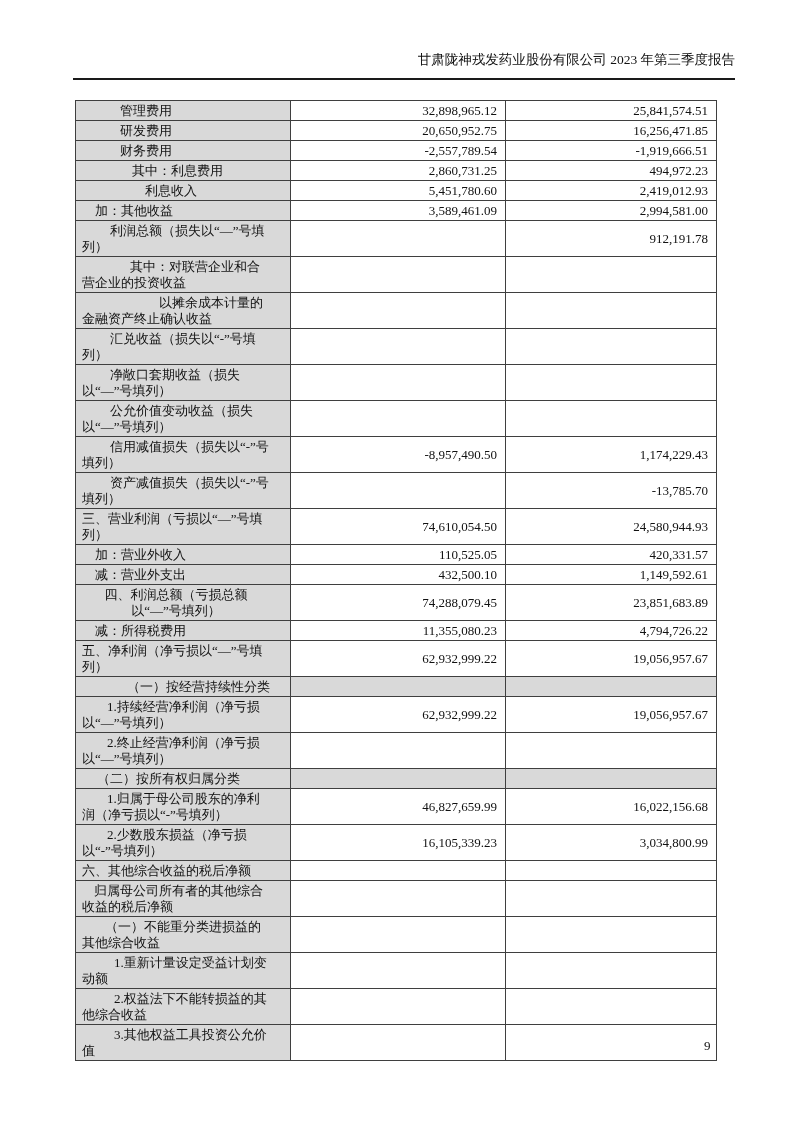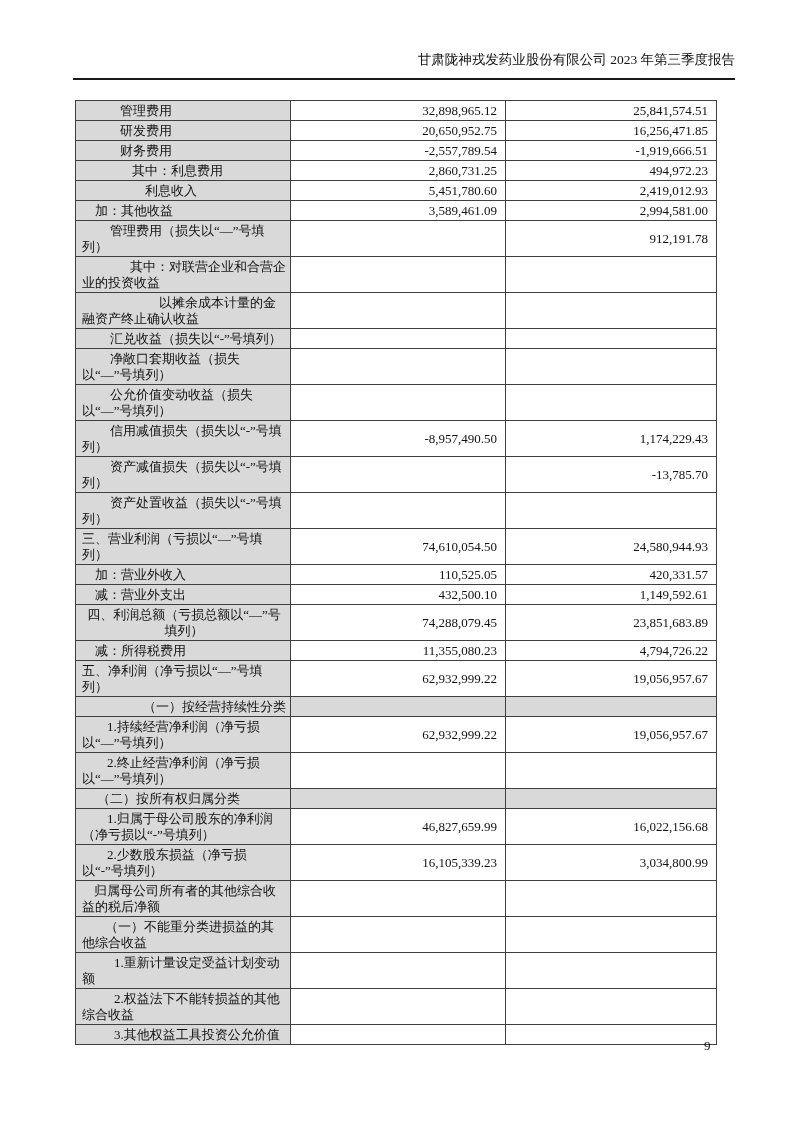--- a/index.html
+++ b/index.html
@@ -37,21 +37,21 @@
   .doc-table col.c3 { width: 211px; }
   .doc-table td {
     border: 1px solid #3f3f3f;
     vertical-align: middle;
     line-height: 16px;
     padding: 1.5px 4px;
   }
   .doc-table td.label {
     background: #d9d9d9;
     padding-left: 6px;
-    padding-right: 4px;
+    padding-right: 20px;
     text-align: left;
     word-break: break-all;
   }
   .doc-table td.num {
     background: #ffffff;
     text-align: right;
     padding-right: 8px;
     font-variant-numeric: tabular-nums;
   }
   .doc-table tr.shaded-row td.num { background: #d9d9d9; }
@@ -100,21 +100,21 @@
     <td class="label" style="text-indent: 63px;">利息收入</td>
     <td class="num">5,451,780.60</td>
     <td class="num">2,419,012.93</td>
   </tr>
       <tr>
     <td class="label" style="text-indent: 13px;">加：其他收益</td>
     <td class="num">3,589,461.09</td>
     <td class="num">2,994,581.00</td>
   </tr>
       <tr>
-    <td class="label" style="text-indent: 28px;">管理费用（损失以“—”号填列）</td>
+    <td class="label" style="text-indent: 28px;">利润总额（损失以“—”号填列）</td>
     <td class="num"></td>
     <td class="num">912,191.78</td>
   </tr>
       <tr>
     <td class="label" style="text-indent: 48px;">其中：对联营企业和合营企业的投资收益</td>
     <td class="num"></td>
     <td class="num"></td>
   </tr>
       <tr>
     <td class="label" style="text-indent: 77px;">以摊余成本计量的金融资产终止确认收益</td>
@@ -140,25 +140,20 @@
     <td class="label" style="text-indent: 28px;">信用减值损失（损失以“-”号填列）</td>
     <td class="num">-8,957,490.50</td>
     <td class="num">1,174,229.43</td>
   </tr>
       <tr>
     <td class="label" style="text-indent: 28px;">资产减值损失（损失以“-”号填列）</td>
     <td class="num"></td>
     <td class="num">-13,785.70</td>
   </tr>
       <tr>
-    <td class="label" style="text-indent: 28px;">资产处置收益（损失以“-”号填列）</td>
-    <td class="num"></td>
-    <td class="num"></td>
-  </tr>
-      <tr>
     <td class="label" style="text-indent: 0px;">三、营业利润（亏损以“—”号填列）</td>
     <td class="num">74,610,054.50</td>
     <td class="num">24,580,944.93</td>
   </tr>
       <tr>
     <td class="label" style="text-indent: 13px;">加：营业外收入</td>
     <td class="num">110,525.05</td>
     <td class="num">420,331.57</td>
   </tr>
       <tr>
@@ -205,20 +200,25 @@
     <td class="label" style="text-indent: 25px;">1.归属于母公司股东的净利润（净亏损以“-”号填列）</td>
     <td class="num">46,827,659.99</td>
     <td class="num">16,022,156.68</td>
   </tr>
       <tr>
     <td class="label" style="text-indent: 25px;">2.少数股东损益（净亏损以“-”号填列）</td>
     <td class="num">16,105,339.23</td>
     <td class="num">3,034,800.99</td>
   </tr>
       <tr>
+    <td class="label" style="text-indent: 0px;">六、其他综合收益的税后净额</td>
+    <td class="num"></td>
+    <td class="num"></td>
+  </tr>
+      <tr>
     <td class="label" style="text-indent: 12px;">归属母公司所有者的其他综合收益的税后净额</td>
     <td class="num"></td>
     <td class="num"></td>
   </tr>
       <tr>
     <td class="label" style="text-indent: 23px;">（一）不能重分类进损益的其他综合收益</td>
     <td class="num"></td>
     <td class="num"></td>
   </tr>
       <tr>

